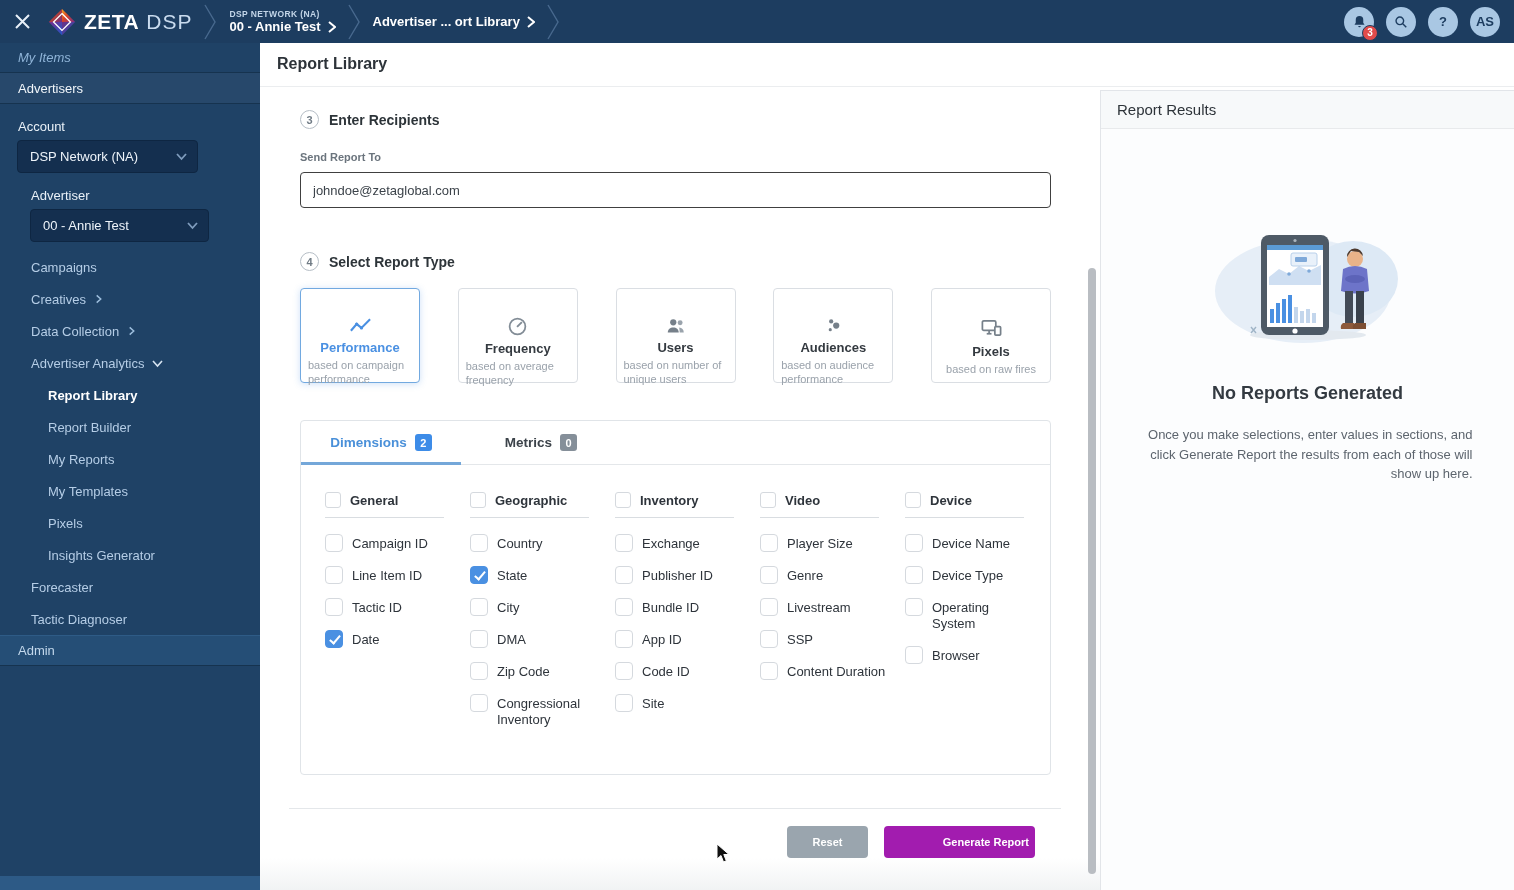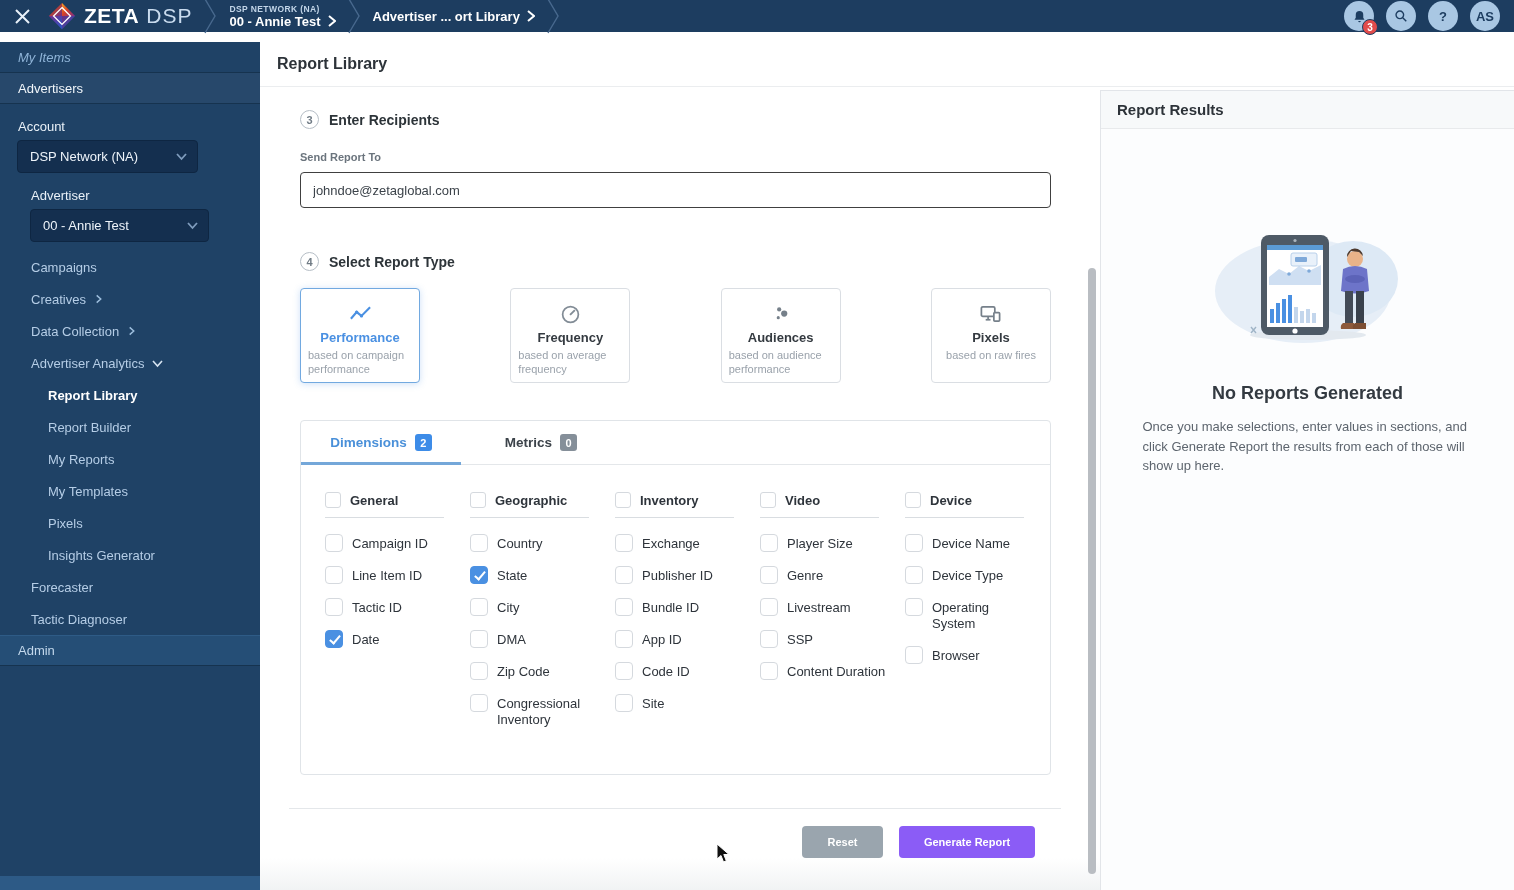--- a/index.html
+++ b/index.html
@@ -3,21 +3,21 @@
 <meta charset="utf-8">
 <style>
   * { box-sizing: border-box; }
   html,body { margin:0; padding:0; }
   body {
     width:1514px; height:890px; overflow:hidden; position:relative;
     font-family:"Liberation Sans", sans-serif; background:#ffffff;
   }
   
   .topbar {
-    position:absolute; top:0; left:0; right:0; height:32px;
+    position:absolute; top:0; left:0; right:0; height:43px;
     background:#1d3d60; display:flex; align-items:center; padding:0 14px;
     z-index:30;
   }
   .tb-close { background:none; border:none; padding:0; margin-right:16px; cursor:pointer; display:flex; }
   .brand { display:flex; align-items:center; gap:7px; cursor:pointer; }
   .brand-zeta { color:#ffffff; font-size:21px; font-weight:bold; letter-spacing:.5px; }
   .brand-dsp  { color:#c9dbee; font-size:21px; letter-spacing:1px; }
   .tb-sep { margin:0 12px; flex:none; }
   .crumb { display:flex; flex-direction:column; justify-content:center; cursor:pointer; }
   .crumb-eyebrow { font-size:8.5px; color:#c2d5e8; letter-spacing:.4px; font-weight:bold; }
@@ -83,21 +83,21 @@
   .step-title { font-size:14px; font-weight:bold; color:#2d3439; }
   .field-label { margin:22px 0 9px; font-size:11px; font-weight:bold; color:#6b747d; }
   .recipients-input {
     width:100%; height:36px; border:1px solid #404040; border-radius:4px;
     padding:0 12px; font-size:13px; color:#3c434a; font-family:"Liberation Sans",sans-serif;
   }
   .sec-type { margin-top:44px; }
   .cards { display:flex; justify-content:space-between; margin-top:17px; }
   .card {
     width:120px; height:95px; border:1px solid #dadee3; border-radius:4px; background:#fff;
-    display:flex; flex-direction:column; align-items:center; padding-top:13px; cursor:pointer;
+    display:flex; flex-direction:column; align-items:center; padding-top:27px; cursor:pointer;
   }
   .card.selected { border-color:#72a9e0; box-shadow:0 1px 7px rgba(74,144,226,.28); }
   .card-icon { height:24px; display:flex; align-items:center; }
   .card-title { margin-top:4px; font-size:13px; font-weight:bold; color:#343a40; }
   .card.selected .card-title { color:#4a90e2; }
   .card-desc { margin-top:3px; font-size:11px; color:#9aa2ab; text-align:left; line-height:1.3; padding:0 7px; }
   .panel { margin-top:37px; border:1px solid #e0e4e8; border-radius:4px; height:355px; background:#fff; }
   .tabs { display:flex; border-bottom:1px solid #e4e7ea; height:44px; }
   .tab { width:160px; display:flex; align-items:center; justify-content:center; gap:8px;
     font-size:13.5px; font-weight:bold; color:#3c434a; position:relative; cursor:pointer; }
@@ -118,35 +118,35 @@
   .g-rule { margin-top:9px; width:119px; border-bottom:1px solid #d9dde1; }
   .g-items { margin-top:16px; }
   .g-item { display:flex; align-items:flex-start; margin-bottom:13px; cursor:pointer; min-height:19px; }
   .g-item .label { margin-left:9px; font-size:13px; color:#2e343b; max-width:112px; line-height:1.25; padding-top:2px; }
   .col:last-child .label { max-width:80px; }
   .divider { margin:33px -10px 0 -11px; border-top:1px solid #e4e7ea; }
   .actions { display:flex; justify-content:flex-end; gap:16px; margin-top:17px; padding-right:16px; }
   .btn { height:32px; border:none; border-radius:4px; color:#fff; font-size:11px; font-weight:bold;
     font-family:"Liberation Sans",sans-serif; cursor:pointer; }
   .btn-reset { width:81px; background:#9aa5ae; }
-  .btn-generate { width:136px; background:#8b5cf6; }
+  .btn-generate { width:151px; background:#a21caf;text-align:right; }
   
   .vscroll { position:absolute; left:1087px; top:42px; bottom:0; width:10px; z-index:6; }
   .vscroll .thumb { position:absolute; left:1px; top:226px; height:606px; width:8px; background:#b9bdc2; border-radius:4px; }
   
   .results {
     position:absolute; left:1100px; right:0; top:90px; bottom:0;
     background:#fcfdfe; border-left:1px solid #e2e5e9; border-top:1px solid #e2e5e9; z-index:4;
   }
   .results-head { height:38px; background:#f7f9fa; border-bottom:1px solid #e8eaec;
-    display:flex; align-items:center; padding-left:16px; font-size:15px; font-weight:bold; color:#2d3339; }
+    display:flex; align-items:center; padding-left:16px; font-size:15px; font-weight:normal; color:#2d3339; }
   .results-body { padding-top:100px; }
   .illus { display:block; margin:0 auto; }
   .empty-title { margin:34px auto 0; font-size:18px; font-weight:bold; color:#333a41; text-align:center; }
-  .empty-text { margin:13px auto 0; width:330px; font-size:13px; color:#5d656e; line-height:1.5; text-align:left; }
+  .empty-text { margin:21px auto 0; width:330px; font-size:13px; color:#5d656e; line-height:1.5; text-align:right; }
   
   .cursor { position:absolute; left:716px; top:843px; z-index:50; pointer-events:none; }
 </style>
 </head>
 <body>
 
 <header class="topbar">
   <button class="tb-close" aria-label="close">
     <svg width="17" height="17" viewBox="0 0 17 17">
         <path d="M2 2 L15 15 M15 2 L2 15" stroke="#e8f0f8" stroke-width="2" fill="none"></path>
@@ -330,20 +330,32 @@
         </div>
         <div class="card">
           <div class="card-icon">
             <svg width="21" height="21" viewBox="0 0 24 24">
               <circle cx="12" cy="12" r="9" fill="none" stroke="#828c96" stroke-width="2"></circle>
               <line x1="11.5" y1="12.5" x2="17" y2="7" stroke="#828c96" stroke-width="2.2"></line>
             </svg>
           </div>
           <div class="card-title">Frequency</div>
           <div class="card-desc">based on average frequency</div>
+        </div>
+        <div class="card">
+          <div class="card-icon">
+            <svg width="22" height="20" viewBox="0 0 24 20">
+              <circle cx="9" cy="6" r="3.4" fill="#76808a"></circle>
+              <path d="M3 17 c0-3.4 2.7-5.5 6-5.5 s6 2.1 6 5.5z" fill="#76808a"></path>
+              <circle cx="16.5" cy="6.4" r="2.7" fill="#9aa3ac"></circle>
+              <path d="M15.5 11.6 c2.9.3 5 2.4 5 5.4 h-4.4z" fill="#9aa3ac"></path>
+            </svg>
+          </div>
+          <div class="card-title">Users</div>
+          <div class="card-desc">based on number of unique users</div>
         </div>
         <div class="card">
           <div class="card-icon">
             <svg width="22" height="20" viewBox="0 0 24 20">
               <circle cx="10" cy="5" r="2.3" fill="#76808a"></circle>
               <circle cx="15.5" cy="9.5" r="3.4" fill="#76808a"></circle>
               <circle cx="9" cy="14" r="1.7" fill="#76808a"></circle>
             </svg>
           </div>
           <div class="card-title">Audiences</div>

